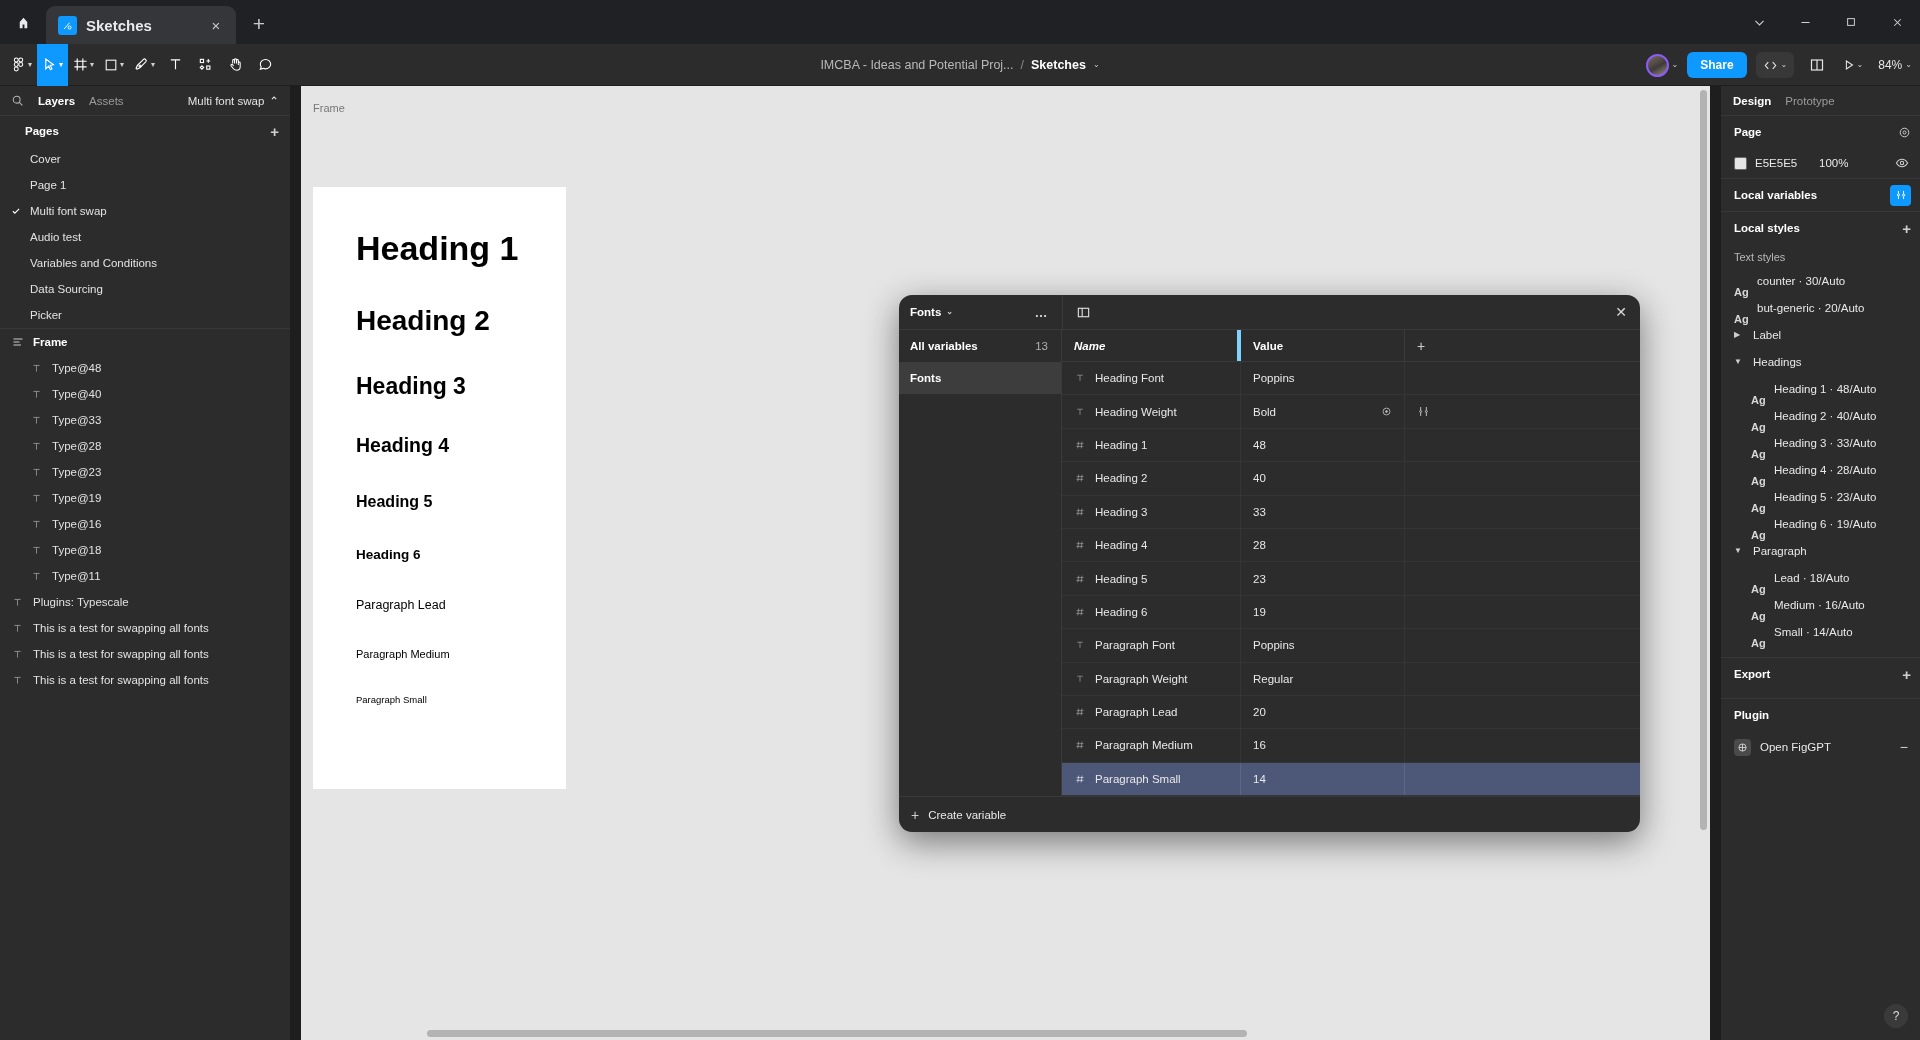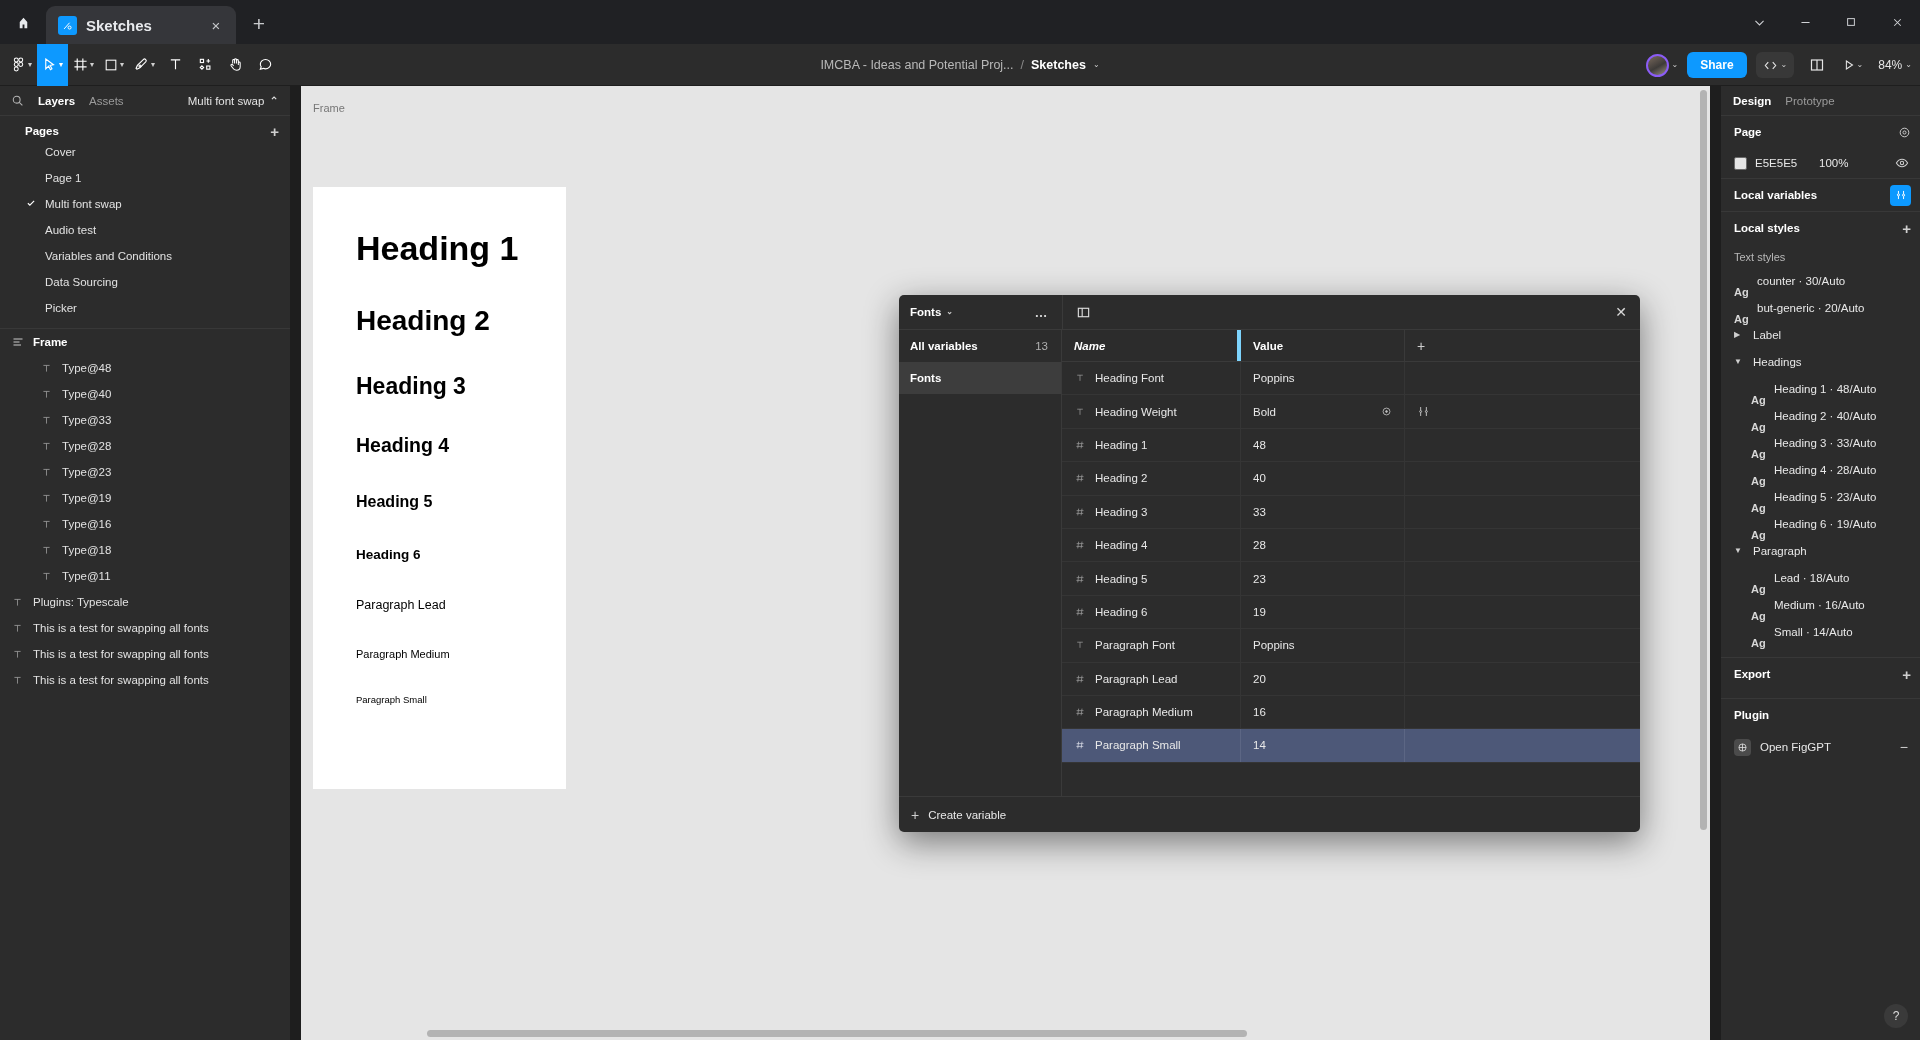--- a/index.html
+++ b/index.html
@@ -97,31 +97,31 @@
   }
   .left-divider { height: 1px; background: #383838; }
 
   .pages-hdr {
     height: 30px; display: flex; align-items: center; padding: 0 11px 0 25px;
     position: relative; font-size: 11.5px; color: #ffffff; font-weight: bold;
   }
   .pages-add { position: absolute; right: 11px; color: #cfcfcf; font-size: 15px; }
 
   .page-row {
-    height: 26px; display: flex; align-items: flex-start; font-size: 11.5px; color: #e2e2e2;
-    padding-left: 26px; gap: 6px;
+    height: 26px; display: flex; align-items: center; font-size: 11.5px; color: #e2e2e2;
+    padding-left: 11px; gap: 6px;
   }
   .page-check { width: 13px; text-align: center; color: #ffffff; font-size: 10px; }
   .page-label { padding-left: 0px; }
 
   .layer-row {
     height: 26px; display: flex; align-items: center; font-size: 11.5px; color: #e2e2e2;
     padding-left: 11px; gap: 9px;
   }
-  .layer-row.depth1 { padding-left: 40px; }
+  .layer-row.depth1 { padding-left: 30px; }
   .layer-icon { width: 13px; display: flex; align-items: center; justify-content: center; color: #a0a0a0; }
   .layer-row.bold .layer-label { font-weight: bold; color: #ffffff; }
 
   
   .canvas { flex: 1; background: #e5e5e5; position: relative; overflow: hidden; min-width: 0; }
   .frame-label {
     position: absolute; left: 12px; top: 16px; font-size: 11px; color: #777777;
   }
   .artboard {
     position: absolute; left: 12px; top: 101px; width: 253px; height: 602px;
@@ -148,21 +148,21 @@
     background: #b3b3b3; border-radius: 4px;
   }
   .vscroll-thumb {
     position: absolute; right: 3px; top: 4px; width: 7px; height: 740px;
     background: #b3b3b3; border-radius: 4px;
   }
 
   
   .modal {
     position: absolute; left: 598px; top: 209px; width: 741px; height: 537px;
-    background: #2c2c2c; border-radius: 5px; box-shadow: 0 10px 34px rgba(0,0,0,.48);
+    background: #2c2c2c; border-radius: 13px; box-shadow: 0 10px 34px rgba(0,0,0,.48);
     display: flex; flex-direction: column; overflow: hidden;
   }
   .modal-top { height: 34px; display: flex; flex: none; }
   .mt-left {
     width: 163px; display: flex; align-items: center; padding: 0 11px; gap: 5px;
     position: relative; font-size: 11.5px; color: #ffffff; font-weight: bold;
   }
   .mt-dots { position: absolute; right: 13px; color: #d4d4d4; letter-spacing: 1.5px; font-size: 13px; }
   .mt-right {
     flex: 1; display: flex; align-items: center; padding: 0 13px; position: relative;
@@ -777,20 +777,34 @@
                       </svg>
                   </span>
                   <span>Paragraph Font</span>
                 </div>
                 <div class="cell-value">
                   <span>Poppins</span>
                 </div>
                 <div class="cell-extra"></div>
               </div>
 
+              <div class="tbl-row">
+                <div class="cell-name">
+                  <span class="vtype">
+                    <svg width="10" height="10" viewBox="0 0 16 16" fill="none" stroke="#9a9a9a" stroke-width="1.2">
+                        <path d="M3.5 3.5h9M8 3.5v9"></path>
+                      </svg>
+                  </span>
+                  <span>Paragraph Weight</span>
+                </div>
+                <div class="cell-value">
+                  <span>Regular</span>
+                </div>
+                <div class="cell-extra"></div>
+              </div>
 
               <div class="tbl-row">
                 <div class="cell-name">
                   <span class="vtype">
                     <svg width="10" height="10" viewBox="0 0 16 16" fill="none" stroke="#9a9a9a" stroke-width="1.2">
                         <path d="M5.8 2.6L4.4 13.4M11.2 2.6L9.8 13.4M2.6 5.8h11M2.2 10.2h11"></path>
                       </svg>
                   </span>
                   <span>Paragraph Lead</span>
                 </div>

